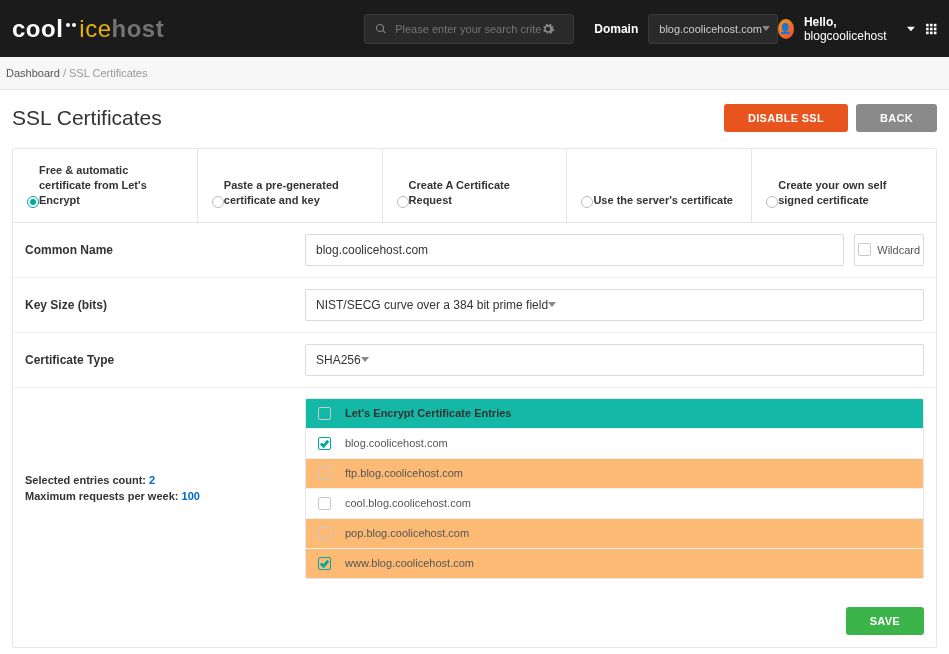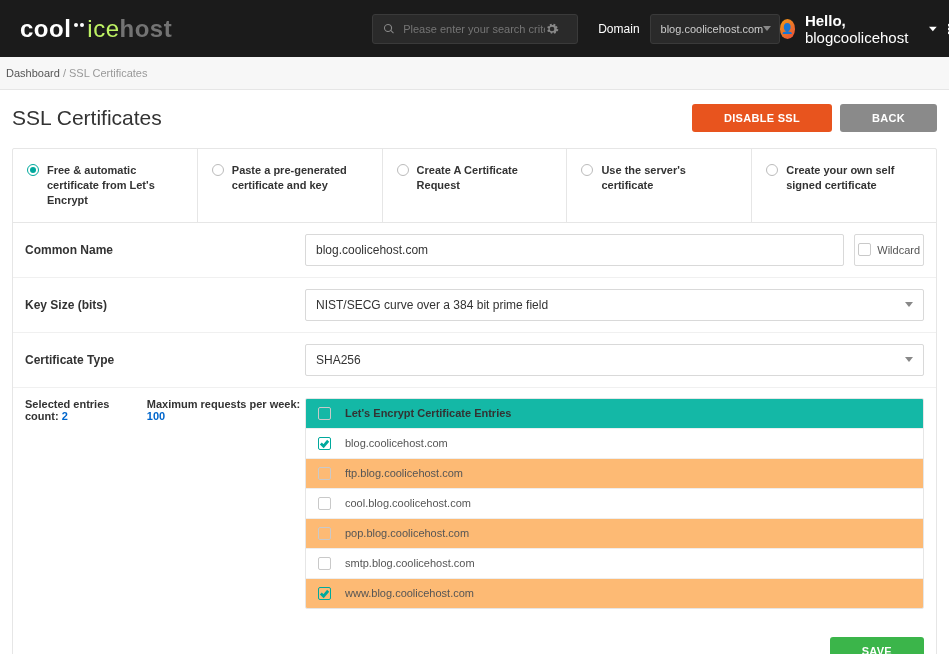--- a/index.html
+++ b/index.html
@@ -1,79 +1,79 @@
 <!DOCTYPE html>
 <html><head>
 <meta charset="utf-8">
 <style>
 *{box-sizing:border-box;margin:0;padding:0;font-family:Arial,Helvetica,sans-serif}
 body{background:#fff;color:#333;font-size:12px}
-.header{background:#1b1b1b;height:57px;display:flex;align-items:center;padding:0 20px}
+.header{background:#1b1b1b;height:57px;display:flex;align-items:center;padding:0 12px}
 .logo{color:#fff;font-size:24px;font-weight:300;letter-spacing:.5px;display:flex;align-items:center;margin-right:200px}
 .logo b{font-weight:700}
 .logo .dots{display:inline-block;width:4px;height:4px;background:#fff;border-radius:50%;box-shadow:6px 0 0 #fff;margin:0 9px 4px 3px;position:relative;top:-2px}
 .search-box{background:#2a2a2a;border:1px solid #3a3a3a;border-radius:3px;height:30px;width:320px;display:flex;align-items:center;padding:0 10px;color:#888}
 .search-box svg{width:12px;height:12px;margin-right:8px;fill:#888}
 .search-box input{background:transparent;border:none;outline:none;color:#ccc;font-size:11px;flex:1}
 .search-box .gear{width:14px;height:14px;fill:#888}
-.domain-label{color:#fff;font-size:12px;font-weight:400;margin-left:20px;margin-right:10px}
+.domain-label{color:#fff;font-size:12px;font-weight:700;margin-left:20px;margin-right:10px}
 .domain-select{background:#2a2a2a;border:1px solid #3a3a3a;border-radius:3px;height:30px;width:130px;display:flex;align-items:center;justify-content:space-between;padding:0 10px;color:#ccc;font-size:11px}
 .header-right{margin-left:auto;display:flex;align-items:center;gap:10px;color:#fff}
 .avatar{width:20px;height:20px;border-radius:50%;background:linear-gradient(135deg,#f39c12,#e74c3c);display:flex;align-items:center;justify-content:center;font-size:10px}
-.greeting{font-size:15px}
+.greeting{font-size:12px}
 .greeting b{font-weight:700}
 .apps-icon{width:16px;height:16px;fill:#fff}
 .caret{width:10px;height:10px;fill:#fff}
 .breadcrumb{background:#f7f7f7;border-bottom:1px solid #e6e6e6;padding:10px 6px;font-size:11px;color:#999}
 .breadcrumb a{color:#555;text-decoration:none}
 .page{padding:14px 12px}
 .page-head{display:flex;align-items:center;justify-content:space-between;margin-bottom:16px}
 .page-title{font-size:21px;font-weight:400;color:#333}
-.btn{display:inline-flex;align-items:center;justify-content:center;border:none;border-radius:3px;font-size:11px;font-weight:700;padding:8px 32px;cursor:pointer;letter-spacing:.3px}
+.btn{display:inline-flex;align-items:center;justify-content:center;border:none;border-radius:3px;font-size:11px;font-weight:700;padding:8px 24px;cursor:pointer;letter-spacing:.3px}
 .btn-orange{background:#e8541e;color:#fff}
 .btn-grey{background:#8a8a8a;color:#fff}
 .btn-green{background:#3bb54a;color:#fff}
 .btn-row{display:flex;gap:8px}
 .panel{border:1px solid #e6e6e6;border-radius:2px}
 .tabs{display:flex;border-bottom:1px solid #e6e6e6}
-.tab{flex:1;border-right:1px solid #e6e6e6;padding:14px 14px;display:flex;align-items:flex-start;gap:8px;cursor:pointer}
+.tab{flex:1;border-right:1px solid #e6e6e6;padding:14px 14px;display:flex;align-items:flex-end;cursor:pointer}
 .tab:last-child{border-right:none}
 .tab .radio{width:12px;height:12px;border-radius:50%;border:1px solid #bbb;flex-shrink:0;margin-top:1px;position:relative}
 .tab.active .radio{border-color:#00a99d}
 .tab.active .radio::after{content:"";position:absolute;inset:2px;background:#00a99d;border-radius:50%}
 .tab-label{font-size:11px;font-weight:700;color:#333;line-height:1.35}
 .form-row{display:flex;align-items:center;border-bottom:1px solid #f0f0f0;padding:11px 12px}
 .form-row:last-of-type{border-bottom:none}
 .form-label{width:280px;font-size:12px;font-weight:700;color:#333}
 .form-field{flex:1;display:flex;gap:10px}
 .input,.select{width:100%;height:32px;border:1px solid #d9d9d9;border-radius:2px;padding:0 10px;font-size:12px;color:#333;background:#fff}
-.select{display:flex;align-items:center;justify-content:space-between}
+.select{display:flex;align-items:center;justify-content:flex-start}
 .wildcard-box{width:80px;border:1px solid #d9d9d9;border-radius:2px;height:32px;display:flex;align-items:center;justify-content:center;gap:6px;font-size:11px;color:#555}
 .chk{width:13px;height:13px;border:1px solid #c9c9c9;border-radius:2px;display:inline-flex;align-items:center;justify-content:center;flex-shrink:0}
 .chk.checked{border-color:#00a99d}
 .chk.checked svg{width:11px;height:11px;stroke:#00a99d;stroke-width:3;fill:none}
 .entries-row{display:flex;padding:10px 12px 16px;border-bottom:none}
-.entries-side{width:280px;font-size:11px;font-weight:700;color:#333;display:flex;flex-direction:row;justify-content:center;gap:4px}
+.entries-side{width:280px;font-size:11px;font-weight:700;color:#333;display:flex;flex-direction:column;justify-content:center;gap:4px}
 .entries-side .v{color:#0066cc}
 .entries-table{flex:1;border:1px solid #e6e6e6;border-radius:2px;overflow:hidden}
 .entry{display:flex;align-items:center;gap:14px;padding:8px 12px;border-bottom:1px solid #eee;font-size:11px;color:#555}
 .entry:last-child{border-bottom:none}
 .entry.header-row{font-weight:700;color:#333;background:#14b8a6}
 .entry.alt{background:#fdba74}
 .panel-footer{display:flex;justify-content:flex-end;padding:12px}
 .tri{width:0;height:0;border-left:4px solid transparent;border-right:4px solid transparent;border-top:5px solid #888}
 </style>
 </head>
 <body>
 
 <div class="header">
   <div class="logo">
     <b>cool</b>
       <span class="dots"></span>
-      <span style="font-weight:300;color:#bef264">ice</span>
+      <span style="font-weight:300;color:#eab308">ice</span>
       <span style="color:#737373;font-weight:700">host</span>
   </div>
   <div class="search-box">
     <svg viewBox="0 0 24 24">
         <path d="M10 2a8 8 0 105.3 14l5 5 1.4-1.4-5-5A8 8 0 0010 2zm0 2a6 6 0 110 12 6 6 0 010-12z"></path>
       </svg>
     <input placeholder="Please enter your search criteria" style="">
     <svg class="gear" viewBox="0 0 24 24">
         <path d="M12 8a4 4 0 100 8 4 4 0 000-8zm9 4l2 1-1 3-2-.5a8 8 0 01-1.5 1.5l.5 2-3 1-1-2h-2l-1 2-3-1 .5-2A8 8 0 017 16.5L5 17l-1-3 2-1v-2L4 10l1-3 2 .5A8 8 0 018.5 6L8 4l3-1 1 2h2l1-2 3 1-.5 2A8 8 0 0118.5 7.5L20.5 7l1 3-2 1z"></path>
       </svg>
@@ -196,24 +196,20 @@
             <span>ftp.blog.coolicehost.com</span>
           </div>
           <div class="entry">
             <span class="chk"></span>
             <span>cool.blog.coolicehost.com</span>
           </div>
           <div class="entry alt">
             <span class="chk"></span>
             <span>pop.blog.coolicehost.com</span>
           </div>
-          <div class="entry">
-            <span class="chk"></span>
-            <span>smtp.blog.coolicehost.com</span>
-          </div>
           <div class="entry alt">
             <span class="chk checked">
               <svg viewBox="0 0 12 12">
                 <polyline points="2,6 5,9 10,3"></polyline>
               </svg>
             </span>
             <span>www.blog.coolicehost.com</span>
           </div>
         </div>
     </div>

